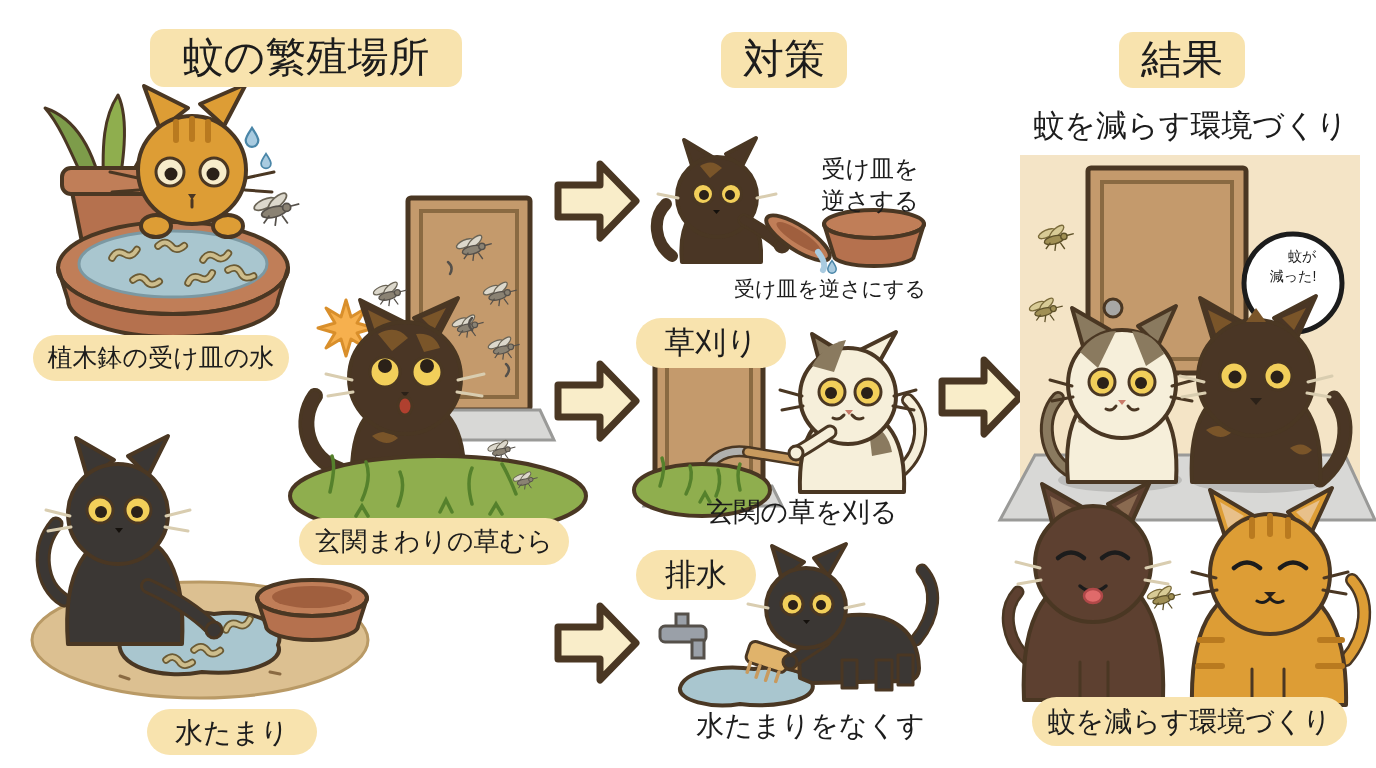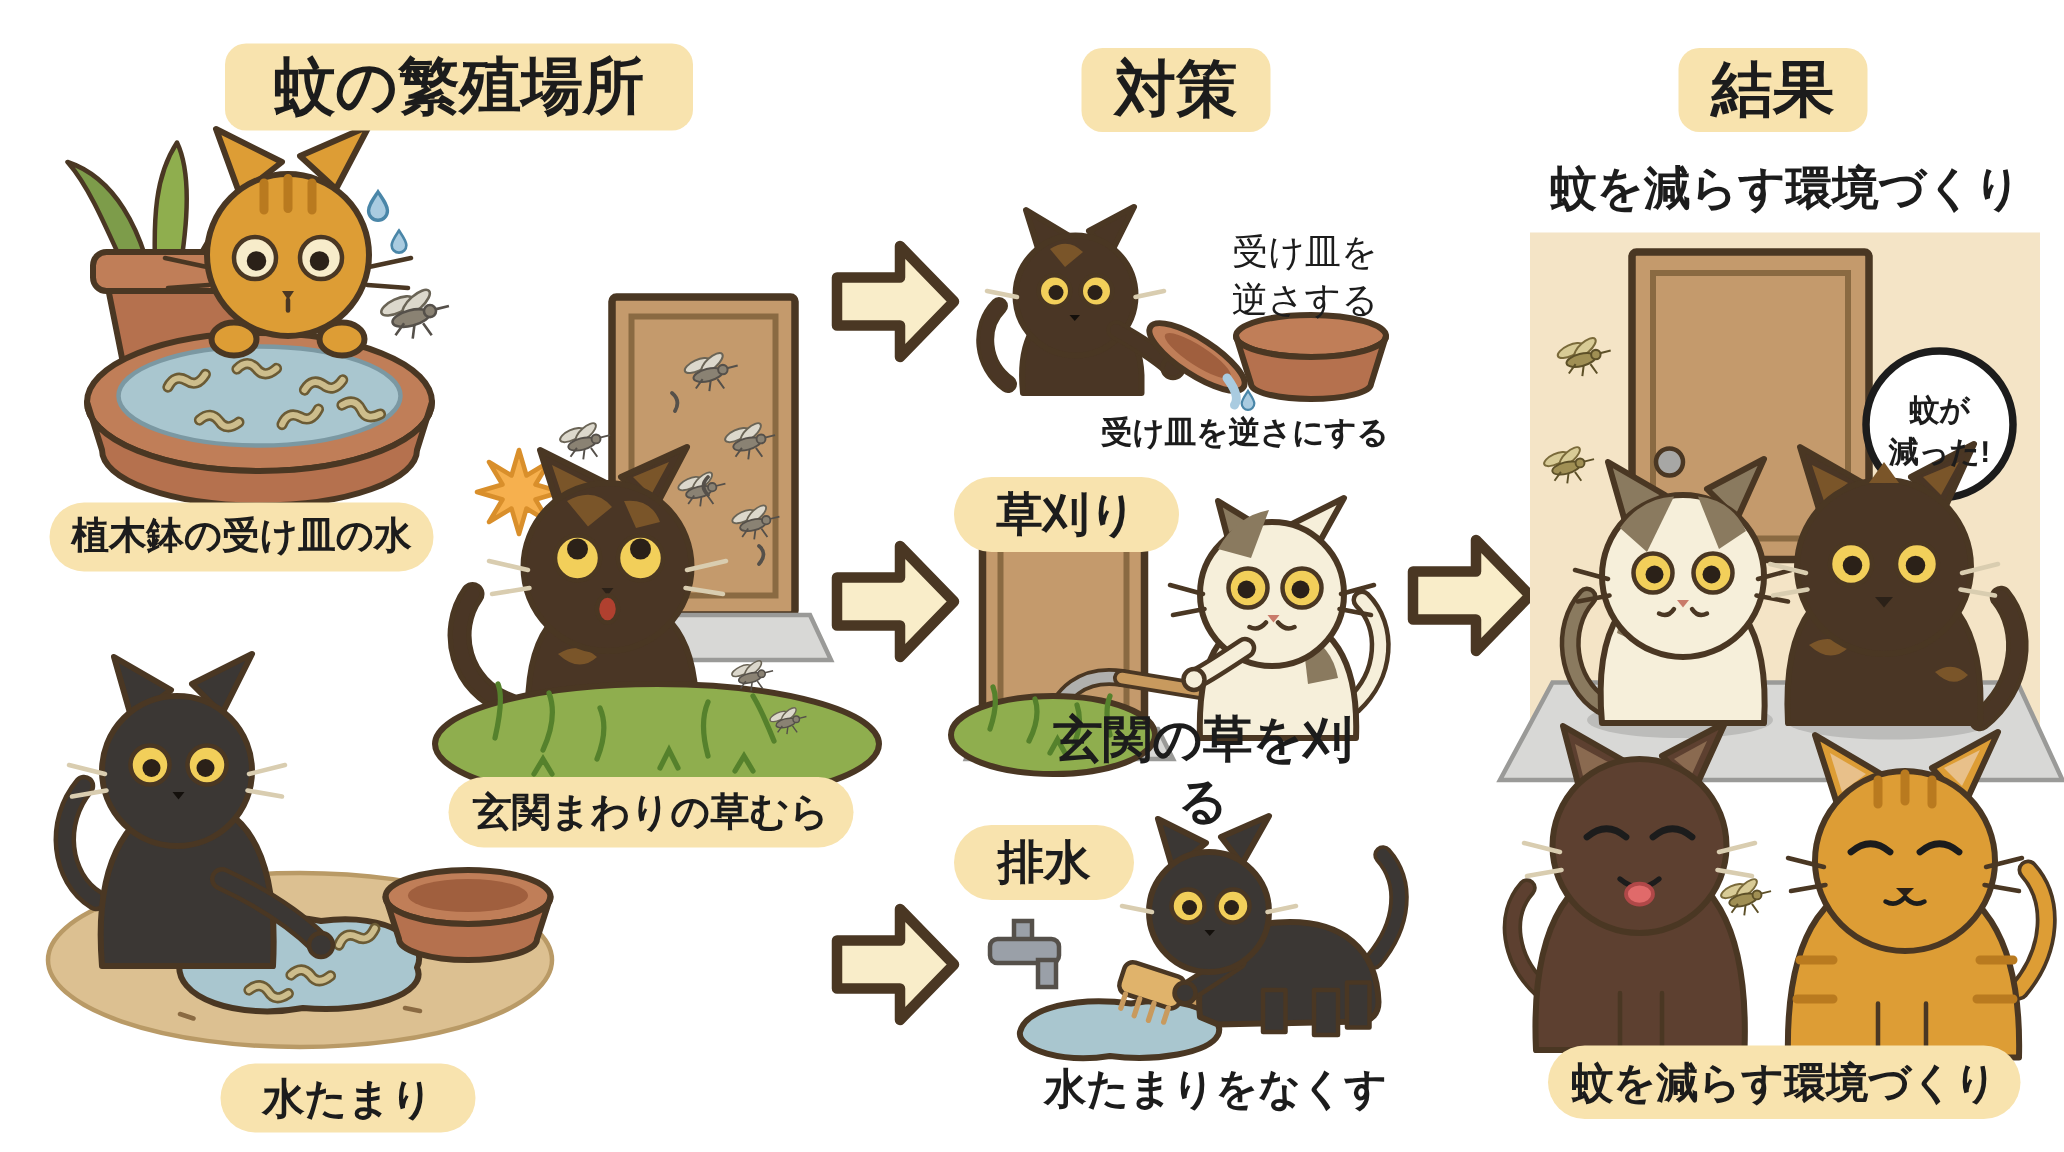--- a/index.html
+++ b/index.html
@@ -1,21 +1,21 @@
 <!DOCTYPE html>
 <html style="--badge: #f8e3ae; --arrow-fill: #f9edc9; --outline: #4a3723; --door: #c49a6c; --door-inner: #8a6a42; --grass: #8fae4e; --grass-dark: #55812c; --water: #a9c6cf; --terracotta: #b5714e; --terracotta-light: #c07e58; --terracotta-dark: #a05f3e; --panel: #f4e4c6; --step: #d8d8d6; --cat-orange: #dd9d35; --cat-orange-stripe: #b97a1f; --cat-dark: #4a3625; --cat-dark-patch: #7a5529; --cat-black: #3b3734; --cat-cream: #f6efda; --cat-cream-patch: #8a7a5f; --cat-brown: #5d4030; --eye-yellow: #f2cf5a; --text: #1c1c1c;"><head>
 <meta charset="utf-8">
 <style>
   html,body{margin:0;padding:0}
   body{width:1376px;height:768px;background:#ffffff;overflow:hidden;
        font-family:"Liberation Sans","DejaVu Sans",sans-serif;color:var(--text,#1c1c1c)}
   .canvas{position:relative;width:1376px;height:768px;background:#fff}
   .art{position:absolute;left:0;top:0;z-index:1}
   .txt{position:absolute;z-index:2;display:flex;align-items:center;justify-content:center;
-       font-weight:bold;text-align:center;line-height:1.25;color:var(--text,#1c1c1c)}
+       font-weight:normal;text-align:right;line-height:1.25;color:var(--text,#1c1c1c)}
   .title{background:var(--badge);border-radius:14px}
   .pill{background:var(--badge);border-radius:26px}
   .pre{white-space:pre-line}
   
   .o{stroke:var(--outline);stroke-width:4;stroke-linejoin:round;stroke-linecap:round}
   .o3{stroke:var(--outline);stroke-width:3;stroke-linejoin:round;stroke-linecap:round}
   .o5{stroke:var(--outline);stroke-width:5;stroke-linejoin:round;stroke-linecap:round}
   .wl{stroke:#4a3723;stroke-width:3;stroke-linecap:round}
   .wd{stroke:#d9cdb0;stroke-width:3;stroke-linecap:round}
   .blade{stroke:var(--grass-dark);stroke-width:3.5;stroke-linecap:round;fill:none}
@@ -383,23 +383,23 @@
 
 <div class="txt pill" style="left:33px;top:335px;width:256px;height:46px;font-size:25px">植木鉢の受け皿の水</div>
 <div class="txt pill" style="left:299px;top:518px;width:270px;height:47px;font-size:26px">玄関まわりの草むら</div>
 <div class="txt pill" style="left:147px;top:709px;width:170px;height:46px;font-size:28px">水たまり</div>
 
 <div class="txt pre" style="position:absolute;z-index:2;left:795px;top:153px;width:150px;font-size:24px;font-weight:normal;text-align:center;line-height:1.35">受け皿を
 逆さする</div>
 <div class="txt" style="left:690px;top:270px;width:280px;height:38px;font-size:21px">受け皿を逆さにする</div>
 
 <div class="txt pill" style="left:636px;top:318px;width:150px;height:50px;font-size:31px">草刈り</div>
-<div class="txt" style="left:692px;top:494px;width:220px;height:38px;font-size:33px">玄関の草を刈る</div>
+<div class="txt" style="left:692px;top:494px;width:220px;height:38px;font-size:27px">玄関の草を刈る</div>
 
 <div class="txt pill" style="left:636px;top:550px;width:120px;height:50px;font-size:31px">排水</div>
 <div class="txt" style="left:678px;top:705px;width:265px;height:40px;font-size:28px">水たまりをなくす</div>
 
 <div class="txt" style="left:1013px;top:104px;width:355px;height:44px;font-size:31px">蚊を減らす環境づくり</div>
-<div class="txt pre" style="left:1247px;top:257px;width:92px;height:62px;font-size:20px;line-height:1.4">蚊が
+<div class="txt pre" style="left:1247px;top:236px;width:92px;height:62px;font-size:14px;line-height:1.4">蚊が
 減った!</div>
 <div class="txt pill" style="left:1032px;top:697px;width:315px;height:49px;font-size:28px">蚊を減らす環境づくり</div>
 
 </div>
 
 </body></html>

